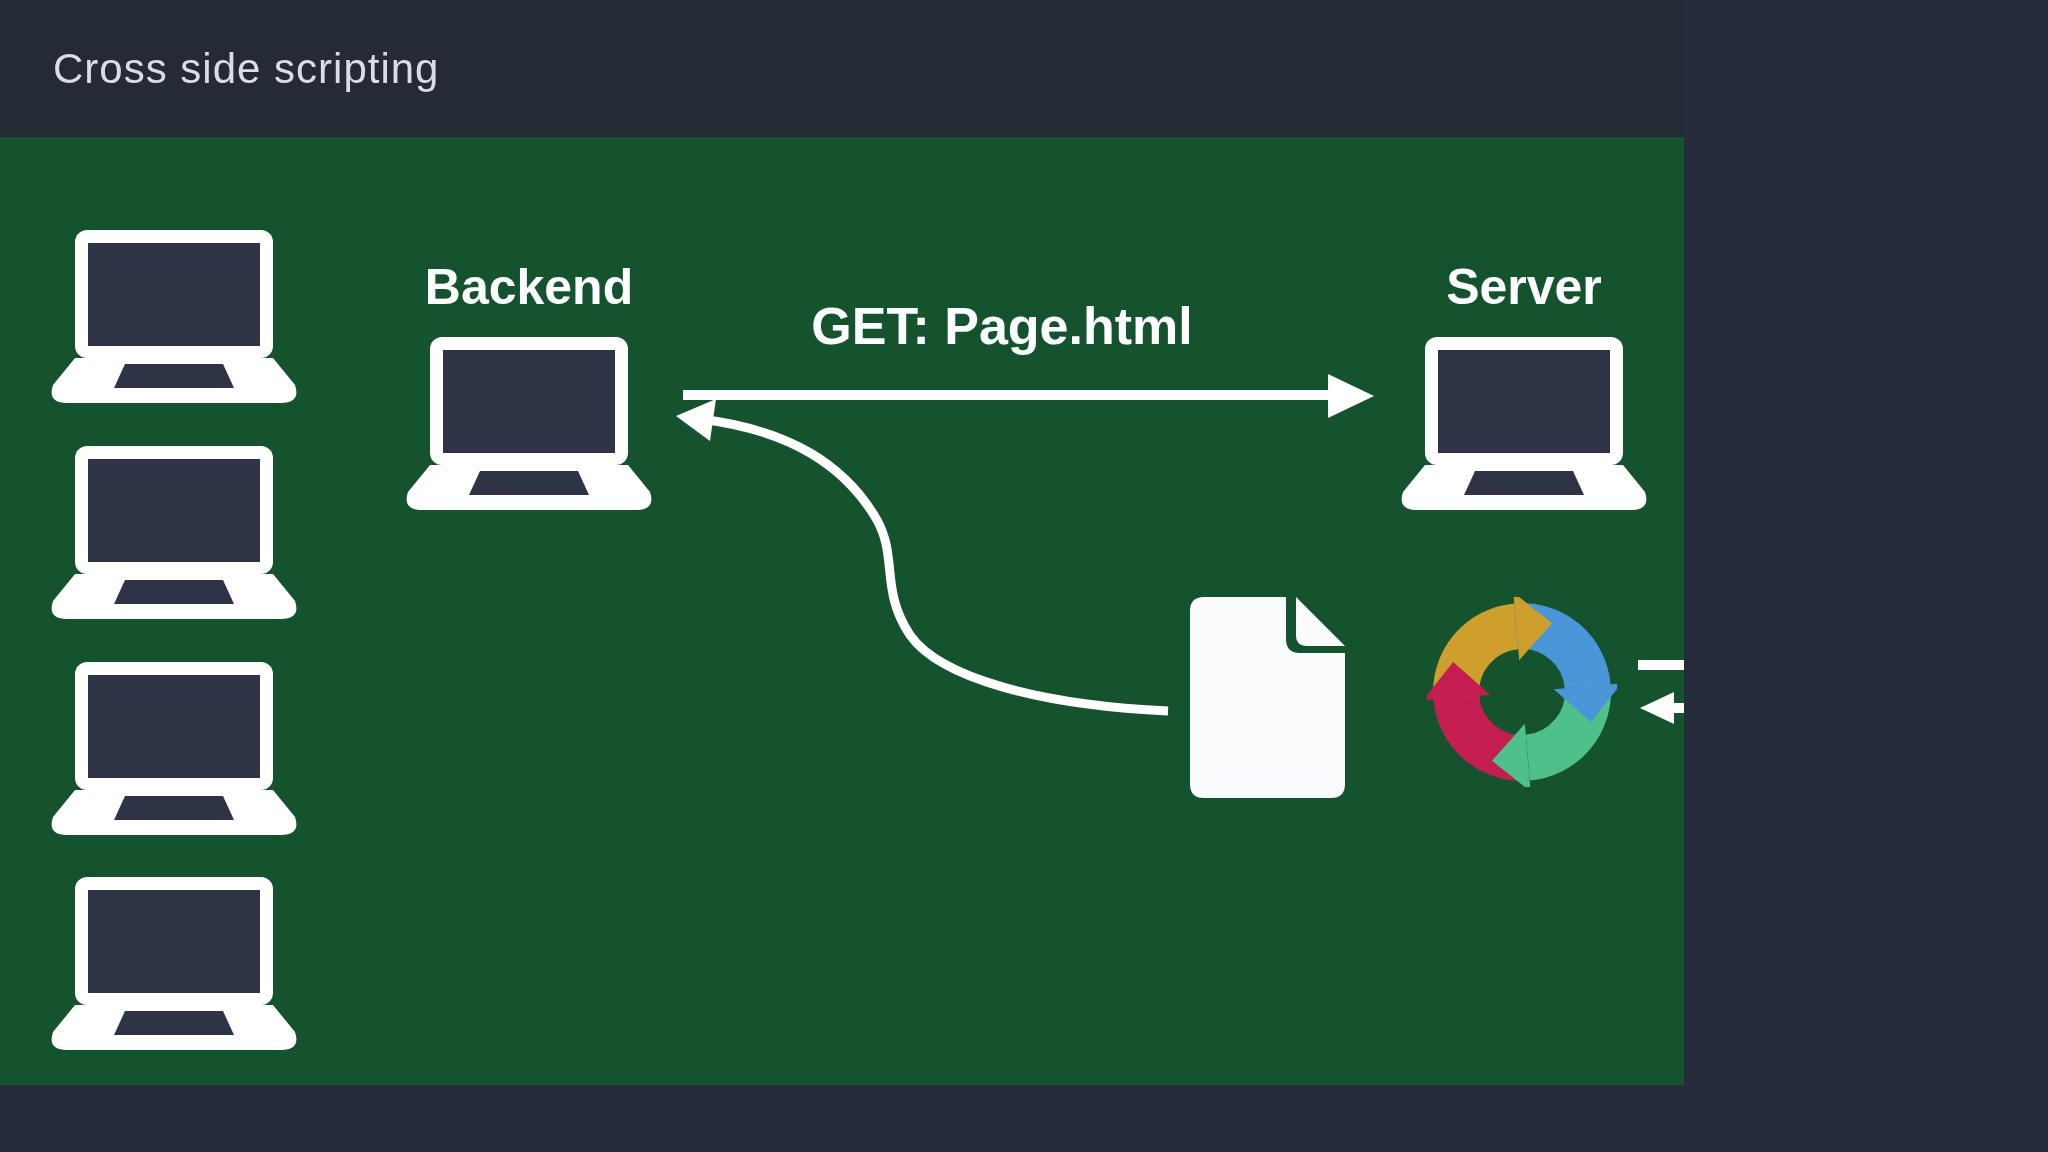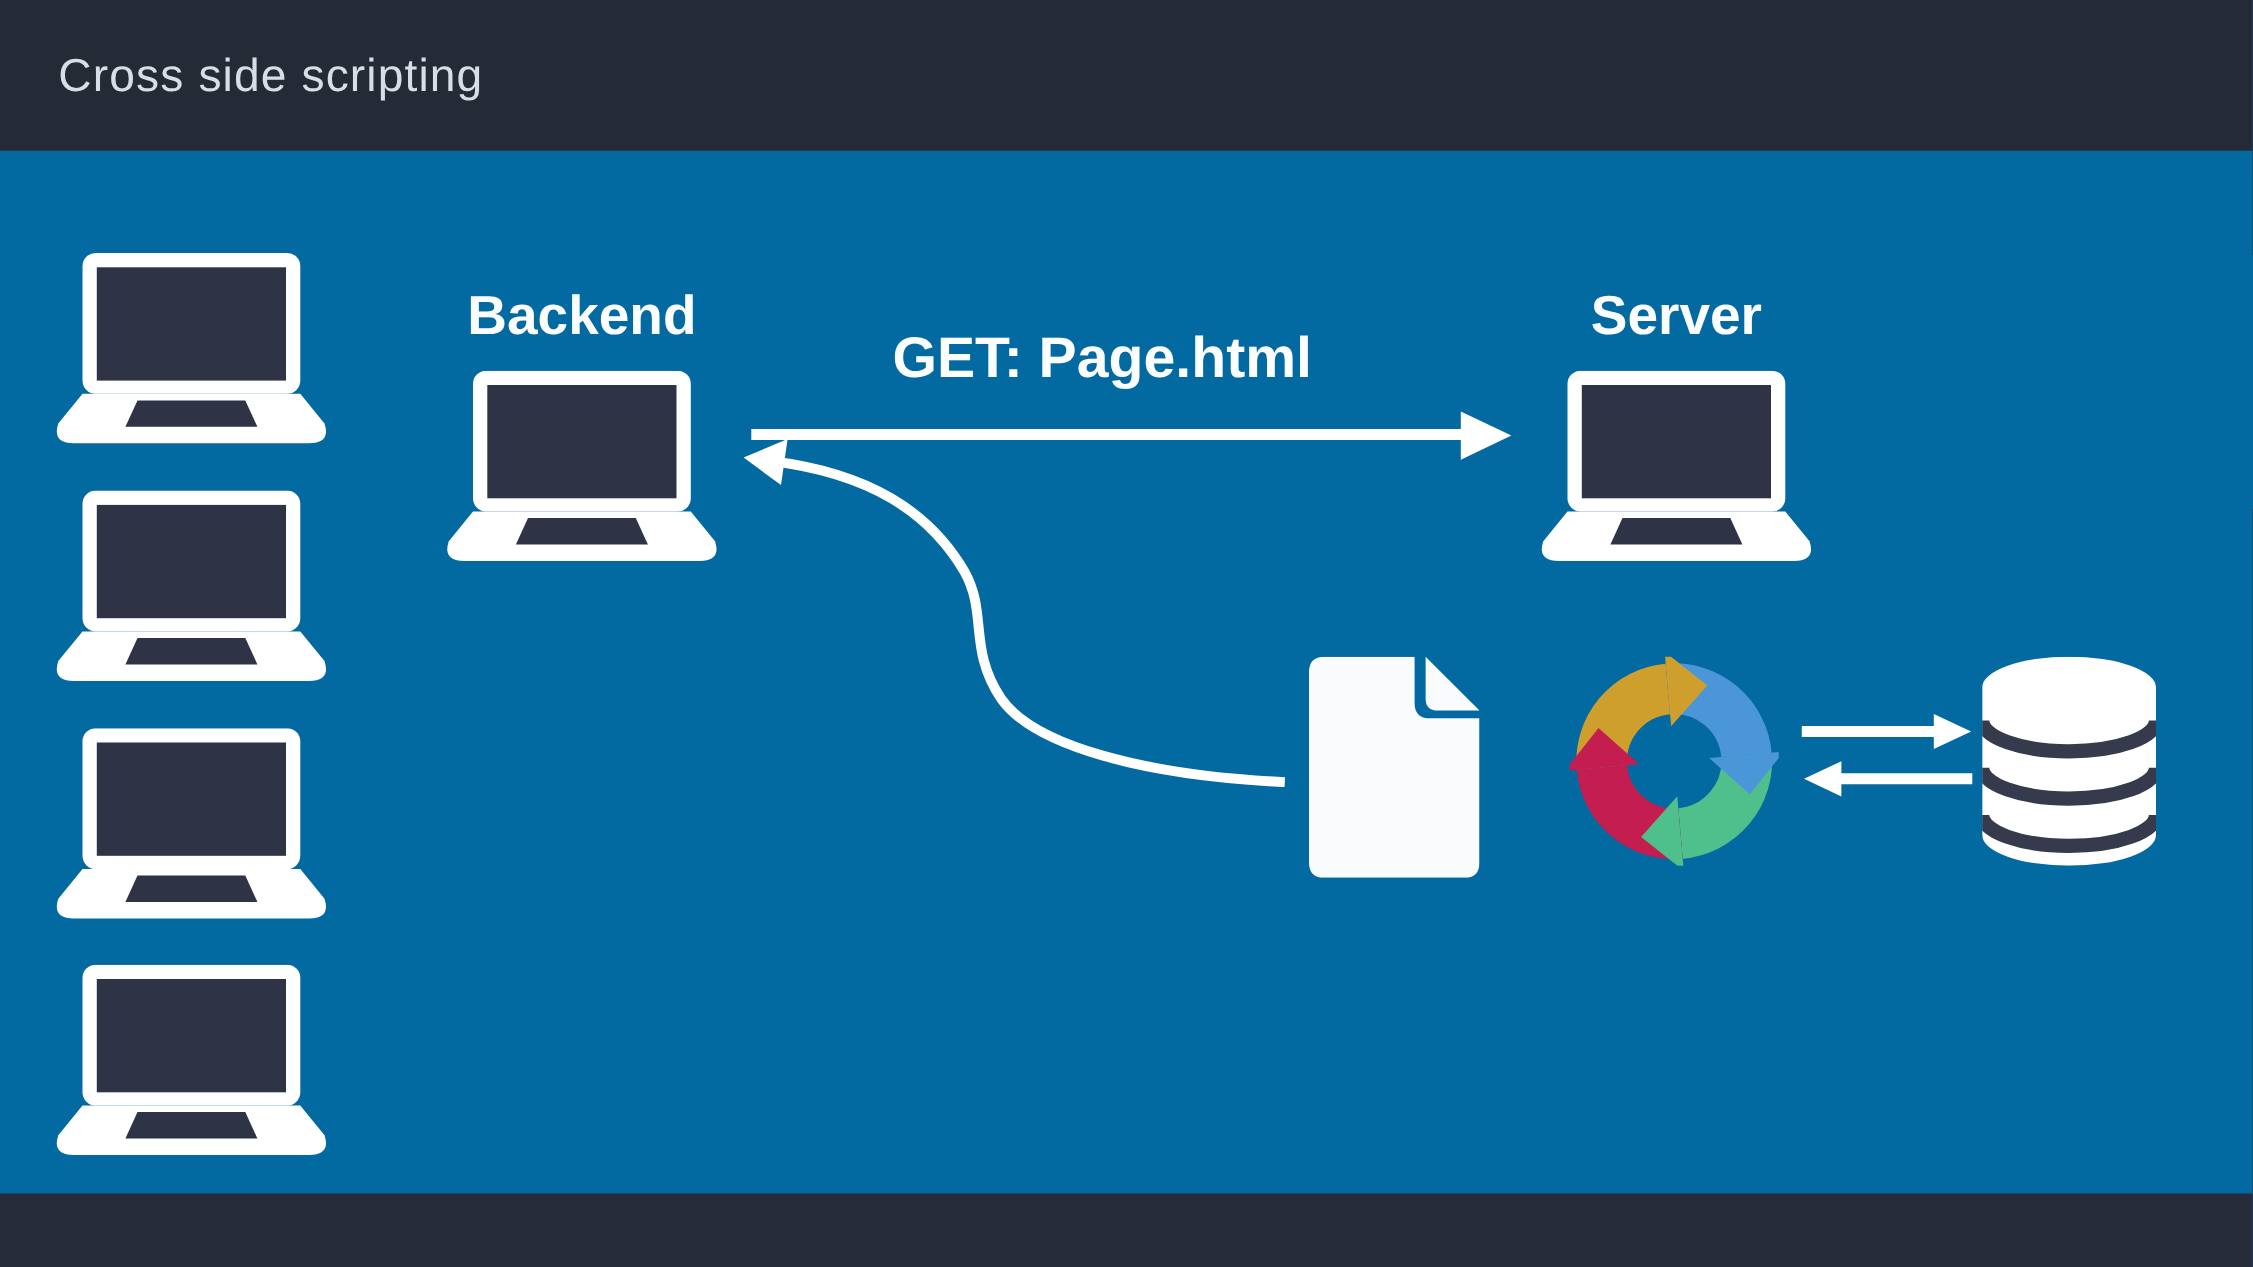--- a/index.html
+++ b/index.html
@@ -1,16 +1,16 @@
 <!DOCTYPE html>
 <html><head>
 <meta charset="utf-8">
 <style>
   html,body{margin:0;padding:0;background:#272c3a;font-family:"Liberation Sans",sans-serif;}
-  .stage{position:relative;width:2048px;height:1152px;overflow:hidden;background:#0369a1;}
+  .stage{position:relative;width:1684px;height:1152px;overflow:hidden;background:#14532d;}
   .topbar{position:absolute;left:0;top:0;width:2048px;height:137px;background:#252a37;display:flex;align-items:center;}
   .topbar .title{margin-left:53px;font-size:42px;font-weight:400;color:#d9dde5;letter-spacing:1px;}
   .bottombar{position:absolute;left:0;top:1085px;width:2048px;height:67px;background:#272c3a;}
   .abs{position:absolute;}
   .lbl{position:absolute;color:#fcfdfe;font-weight:bold;text-align:center;line-height:1;}
   .lbl-heading{font-size:50px;text-align:left;}
   .lbl-node{font-size:50px;}
   .lbl-edge{font-size:52px;}
   svg{display:block;}
   .overlay{position:absolute;left:0;top:0;pointer-events:none;}

